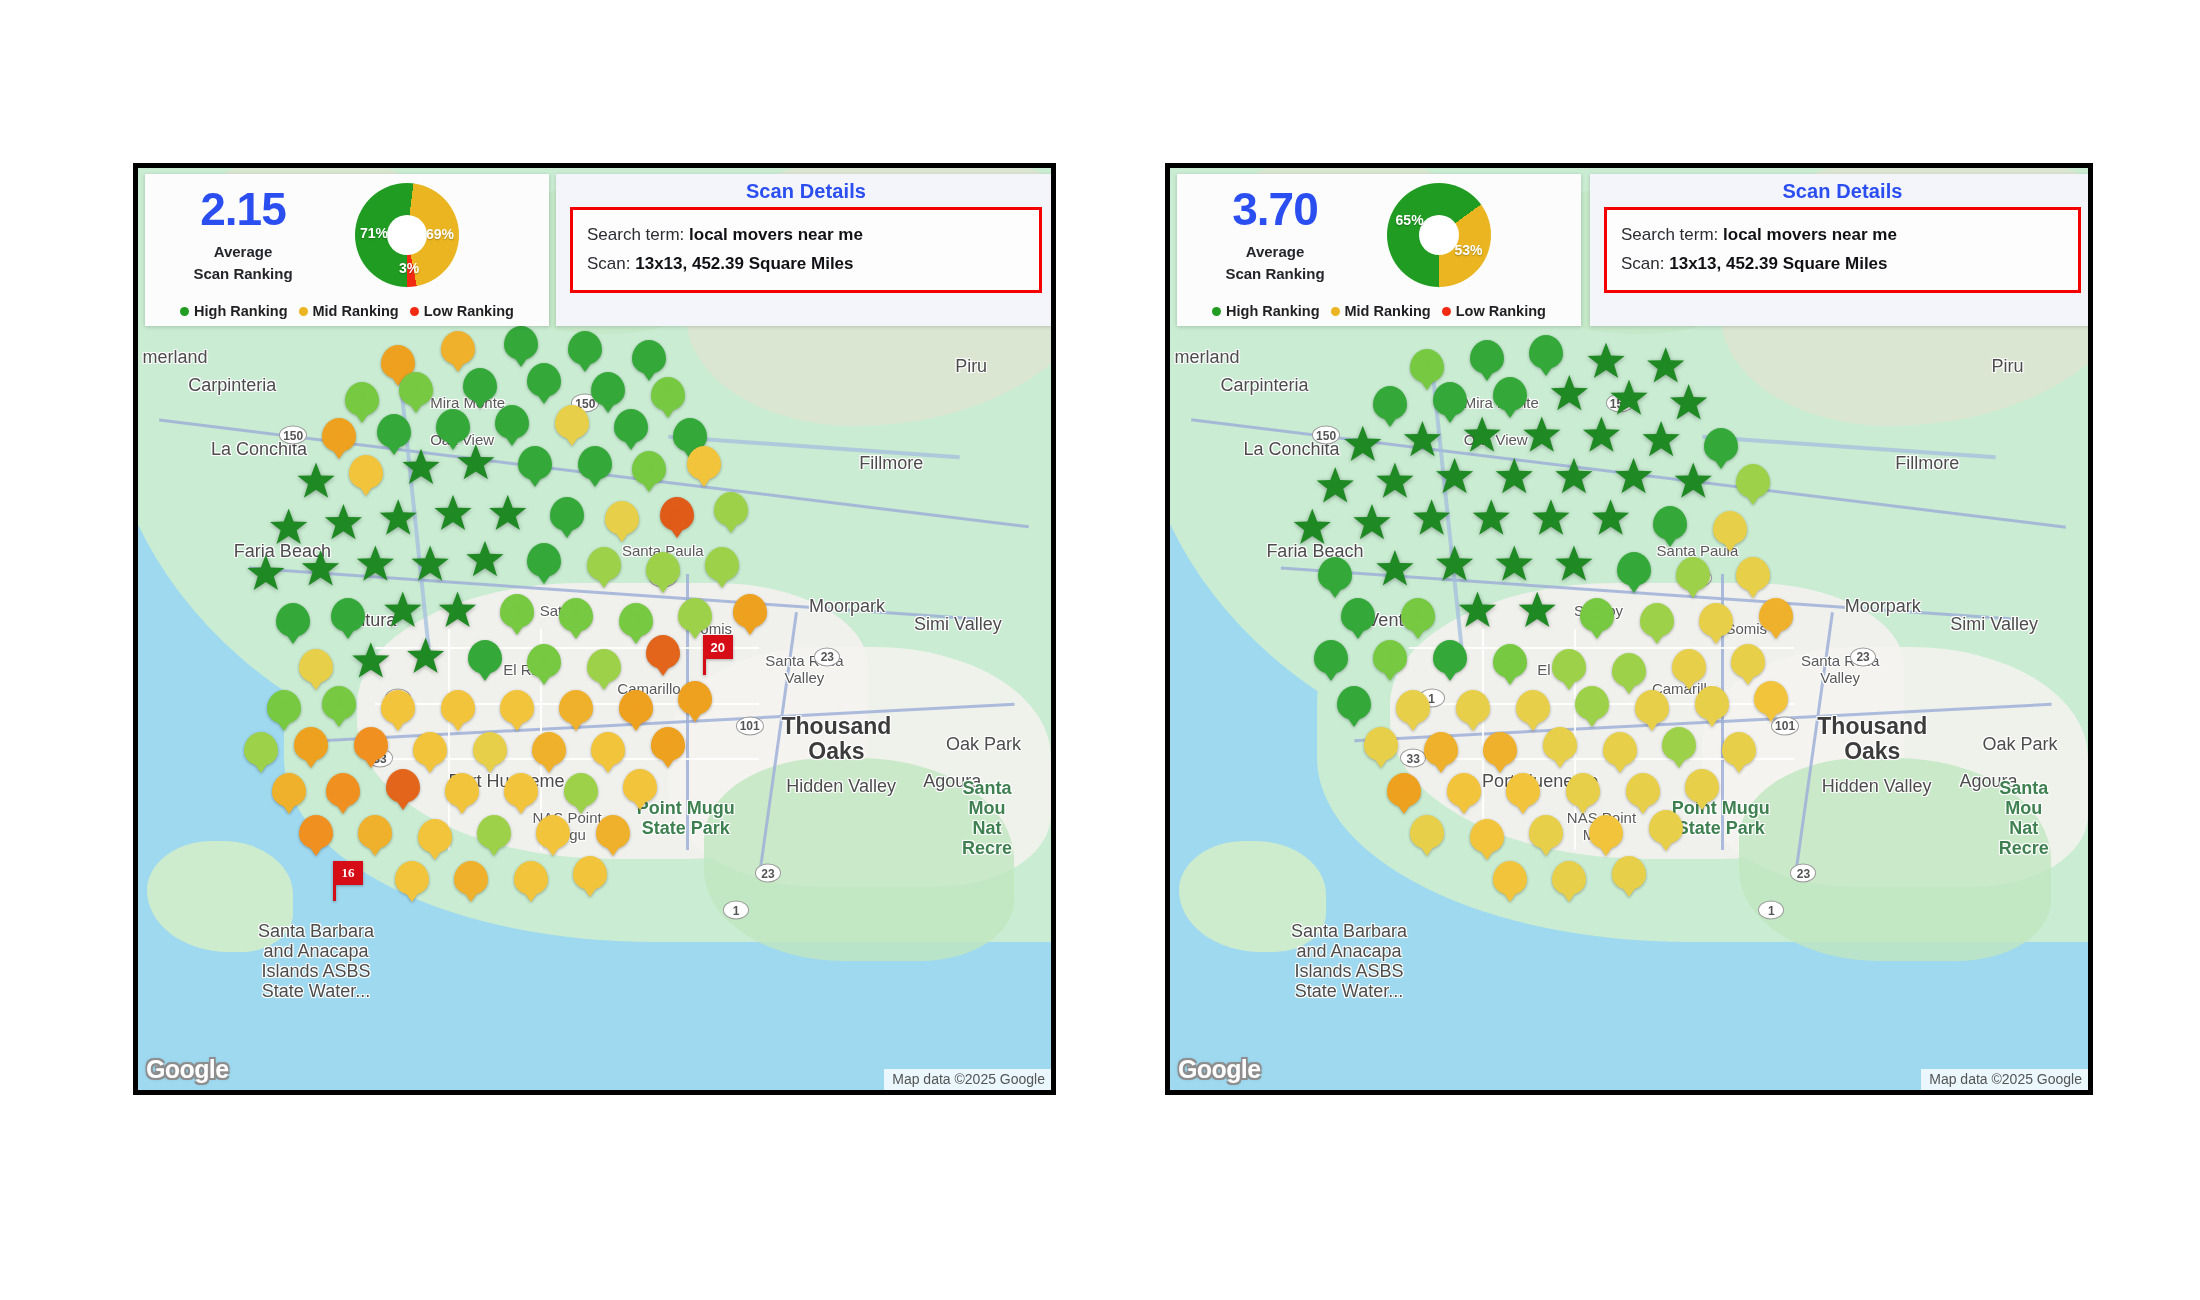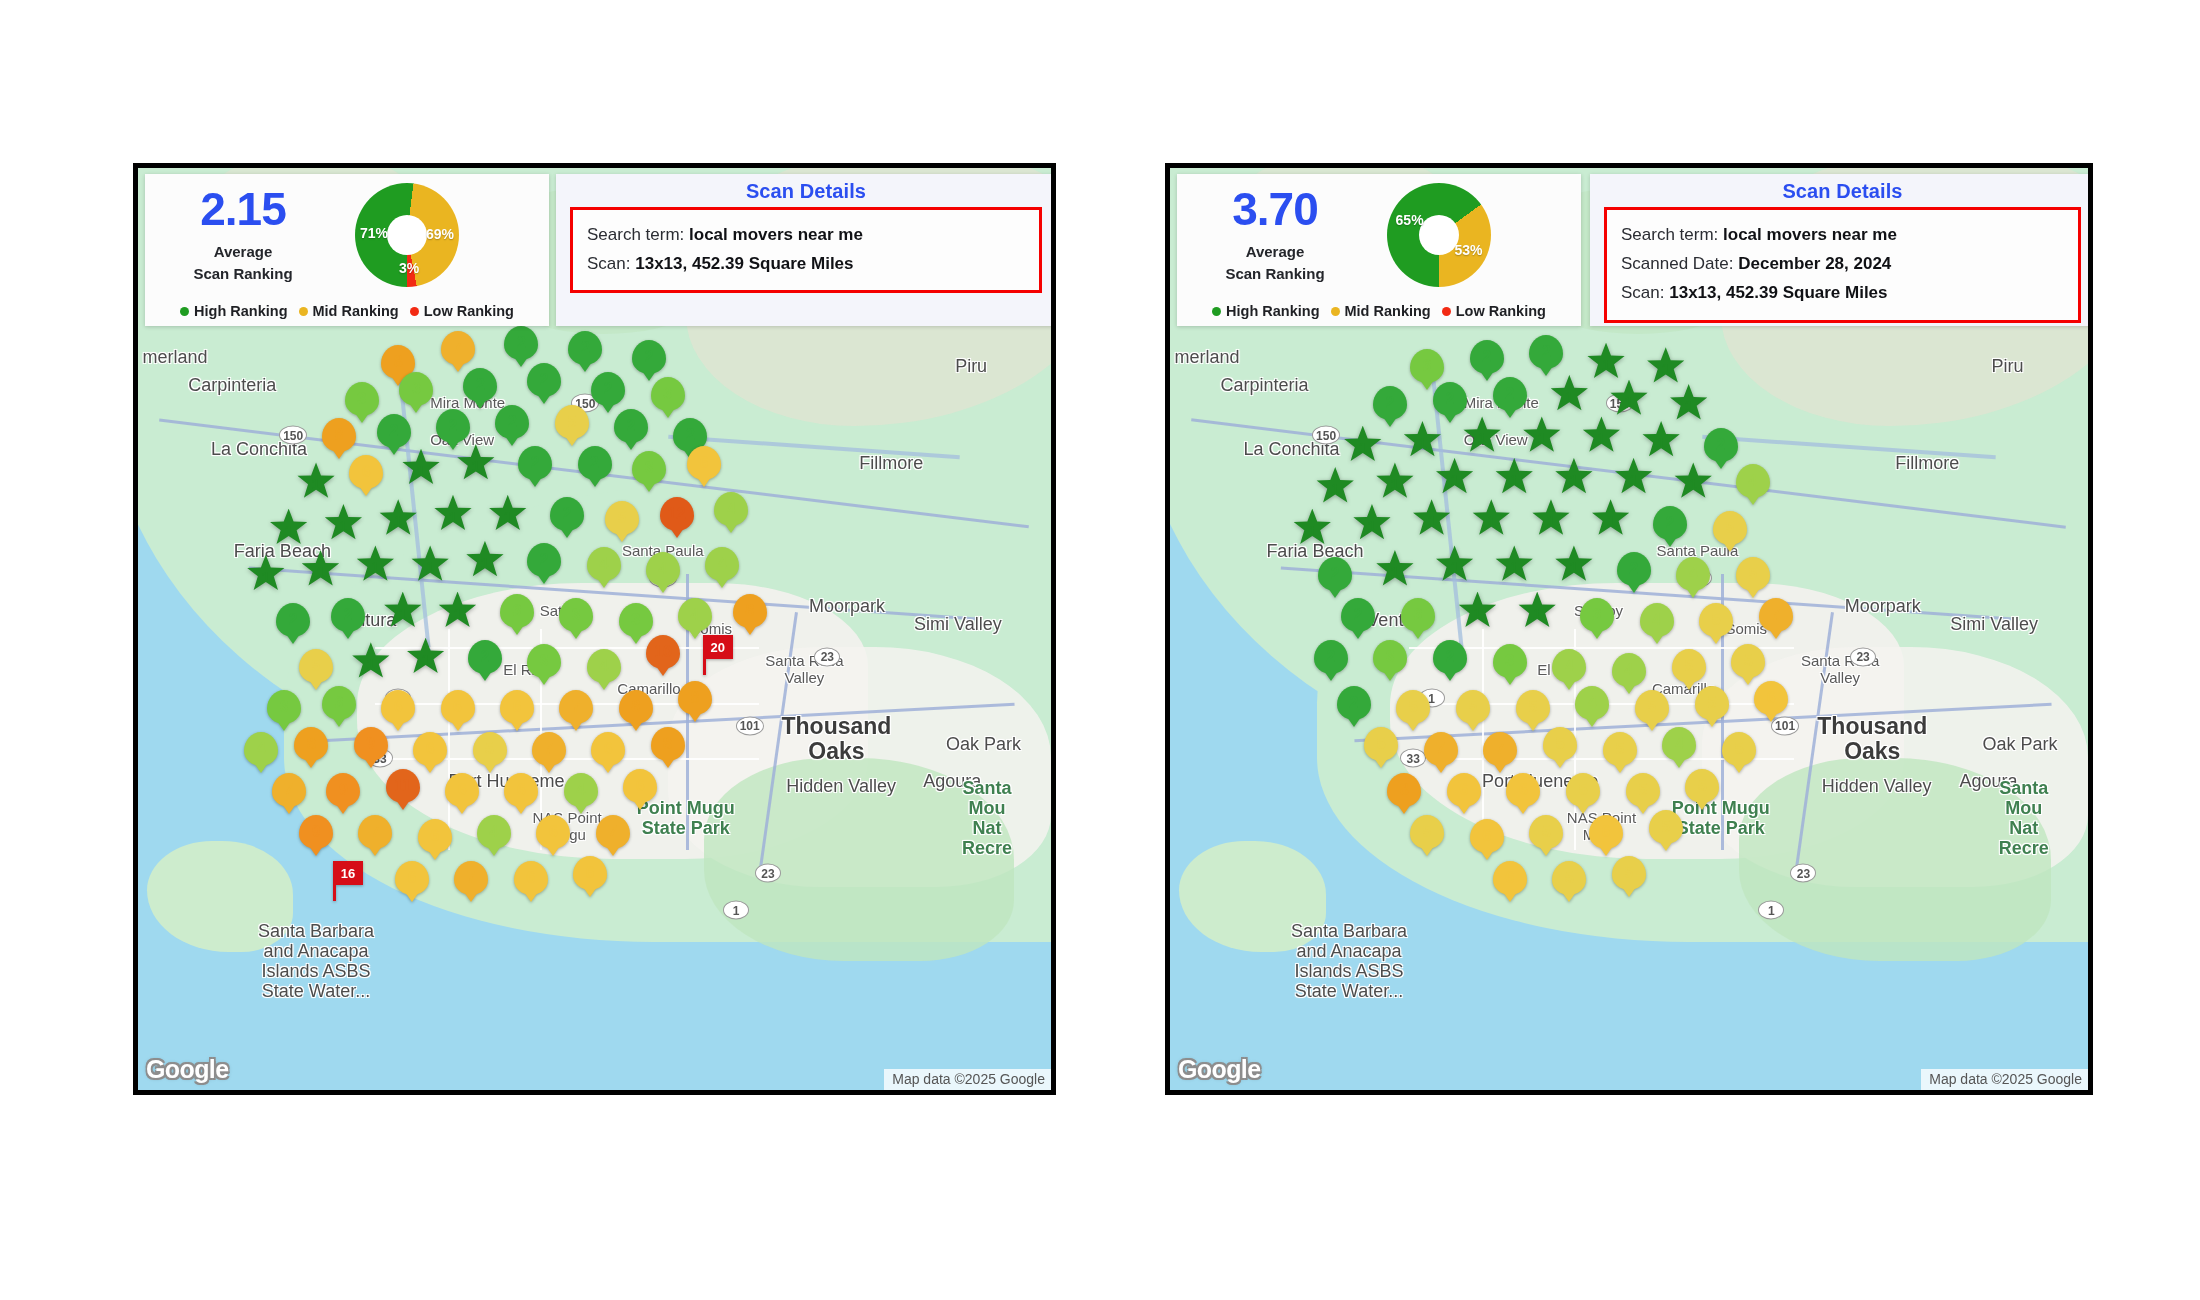--- a/index.html
+++ b/index.html
@@ -589,21 +589,21 @@
           </div>
           <div class="pin" style="left: 39%; top: 72%; transform: translate(-50%, -50%); color: rgb(158, 209, 74); background: rgb(158, 209, 74);">
             <span>4</span>
           </div>
           <div class="pin" style="left: 45.5%; top: 72%; transform: translate(-50%, -50%); color: rgb(242, 196, 60); background: rgb(242, 196, 60);">
             <span>6</span>
           </div>
           <div class="pin" style="left: 52%; top: 72%; transform: translate(-50%, -50%); color: rgb(239, 176, 44); background: rgb(239, 176, 44);">
             <span>7</span>
           </div>
-          <div class="flag" style="left: 23%; top: 76.5%; transform: translate(-50%, -50%);">
+          <div class="flag" style="left: 23%; top: 76.5%; transform: translate(-50%, -50%); font-family: Liberation Serif, serif;">
             <span>16</span>
           </div>
           <div class="pin" style="left: 30%; top: 77%; transform: translate(-50%, -50%); color: rgb(242, 196, 60); background: rgb(242, 196, 60);">
             <span>6</span>
           </div>
           <div class="pin" style="left: 36.5%; top: 77%; transform: translate(-50%, -50%); color: rgb(239, 176, 44); background: rgb(239, 176, 44);">
             <span>7</span>
           </div>
           <div class="pin" style="left: 43%; top: 77%; transform: translate(-50%, -50%); color: rgb(242, 196, 60); background: rgb(242, 196, 60);">
             <span>6</span>
@@ -1077,24 +1077,20 @@
     </div>
 
     <div class="details-panel" id="details-right">
       <div class="details-title">Scan Details</div>
       <div class="details-box">
         <div class="details-line">
           <span>Search term:</span>
           <b>local movers near me</b>
         </div>
         <div class="details-line">
-          <span>Scanned Date:</span>
-          <b>December 28, 2024</b>
-        </div>
-        <div class="details-line">
           <span>Scan:</span>
           <b>13x13, 452.39 Square Miles</b>
         </div>
       </div>
     </div>
   </div>
 
 </div>
 
 </body></html>

